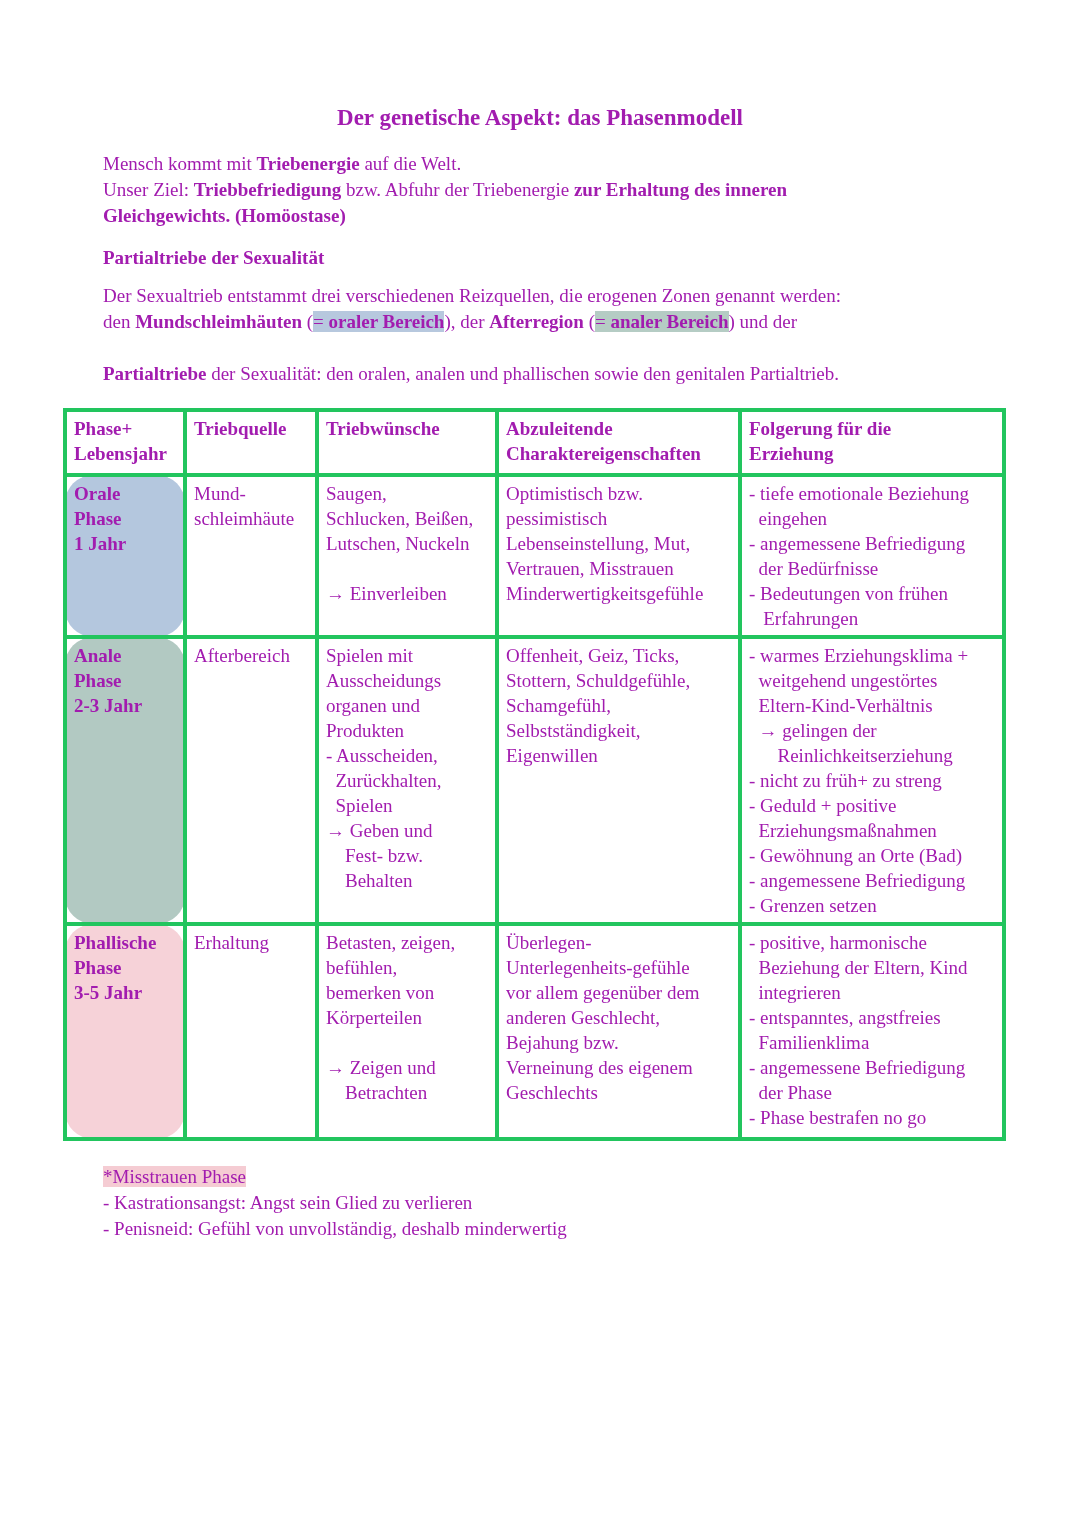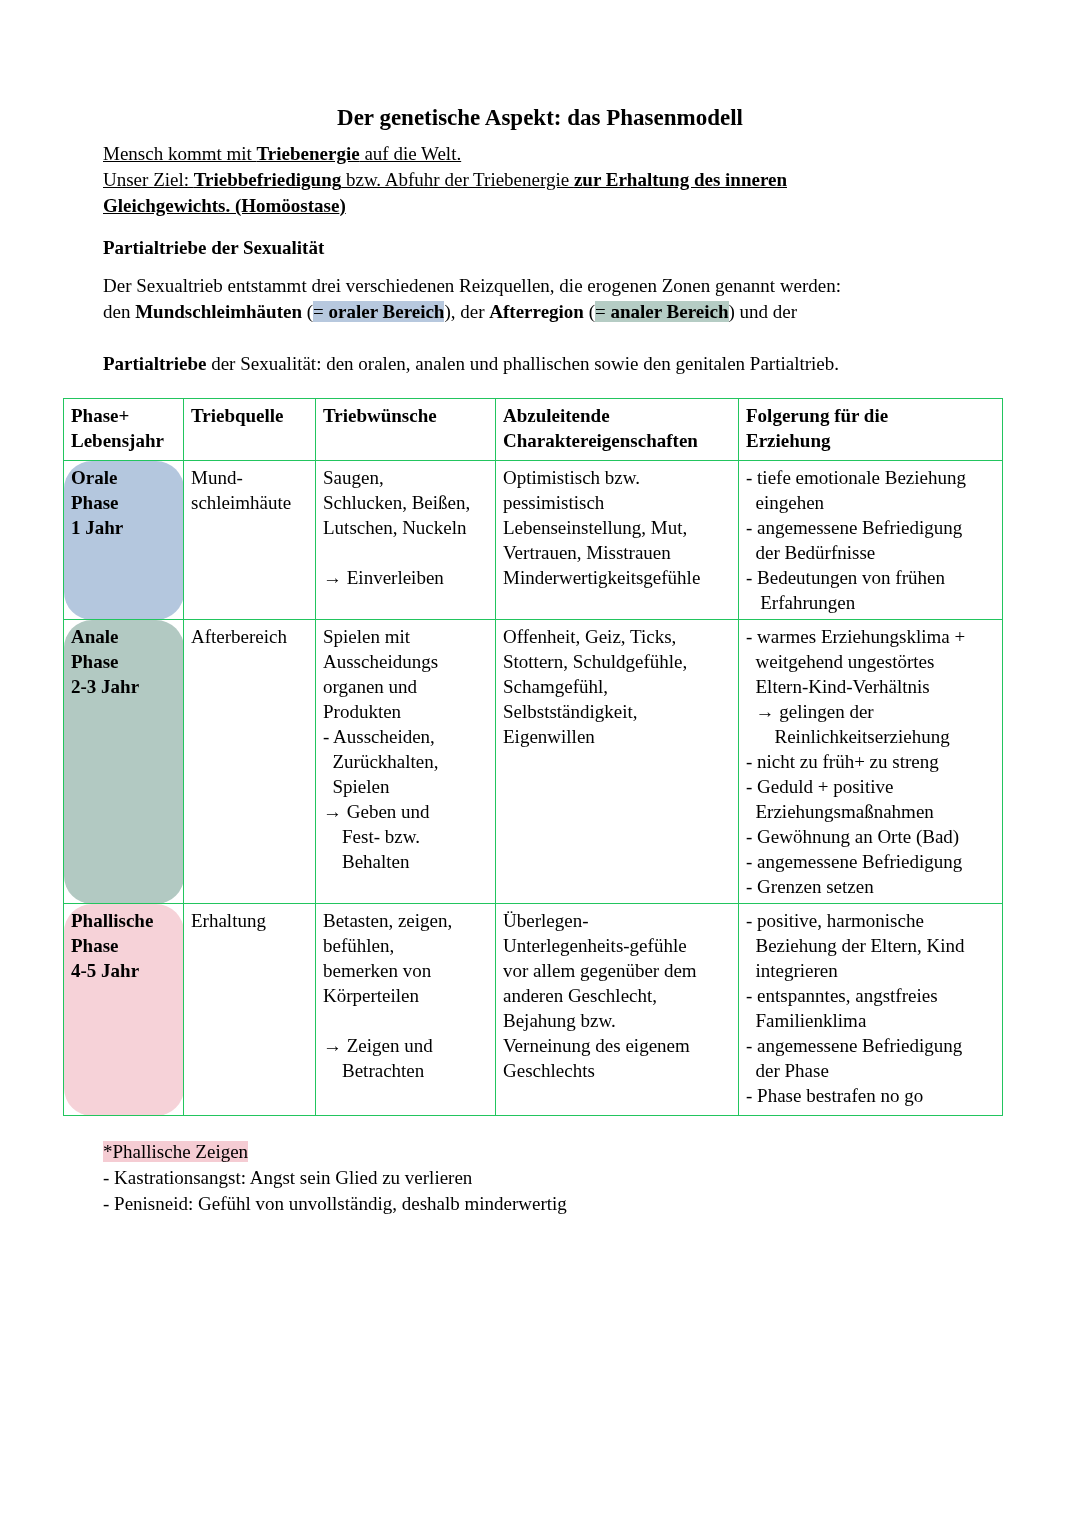--- a/index.html
+++ b/index.html
@@ -2,52 +2,52 @@
 <html style="--hl-blue: #b7c8de; --hl-green: #b5ccc4; --hl-pink: #f5ccd3; --cell-blue: #b4c7de; --cell-green: #b2c9c2; --cell-pink: #f6d2d8;"><head>
 <meta charset="utf-8">
 <style>
   html,body{margin:0;padding:0;background:#ffffff;}
   .page{
     position:relative;
     width:1080px;
     height:1527px;
     background:#ffffff;
     font-family:"Liberation Serif", serif;
-    color:#000000;
+    color:#a21caf;
     overflow:hidden;
   }
   .doc{font-size:19px;line-height:26px;}
   .title{
     text-align:center;
     font-weight:bold;
     font-size:23px;
     line-height:30px;
     margin:0;
     padding-top:103px;
   }
   .block{margin-left:103px;margin-right:60px;}
   .para{margin-top:12px;}
-  .p1{margin-top:8px;text-decoration:underline;}
+  .p1{margin-top:18px;}
   .h2{font-weight:bold;margin-top:16px;}
   .p3{margin-top:26px;}
   .b{font-weight:bold;}
   .hl-blue{background:var(--hl-blue);}
   .hl-green{background:var(--hl-green);}
   .hl-pink{background:var(--hl-pink);}
   table.phases{
     border-collapse:collapse;
     table-layout:fixed;
     margin-left:63px;
     margin-top:21px;
     width:939px;
     font-size:19px;
     line-height:25px;
   }
   table.phases td{
-    border:1px solid #22c55e;
+    border:4px solid #22c55e;
     vertical-align:top;
     padding:4px 6px 4px 7px;
     white-space:pre-wrap;
     overflow:hidden;
   }
   tr.hdr td{font-weight:bold;height:53px;}
   td.phase{font-weight:bold;border-radius:28px;}
   .cell-blue{background:var(--cell-blue);}
   .cell-green{background:var(--cell-green);}
   .cell-pink{background:var(--cell-pink);}
@@ -151,21 +151,21 @@
 - nicht zu früh+ zu streng
 - Geduld + positive
   Erziehungsmaßnahmen
 - Gewöhnung an Orte (Bad)
 - angemessene Befriedigung
 - Grenzen setzen</td>
     </tr>
     <tr class="r3">
       <td class="phase cell-pink">Phallische
 Phase
-4-5 Jahr</td>
+3-5 Jahr</td>
       <td>Erhaltung</td>
       <td>Betasten, zeigen,
 befühlen,
 bemerken von
 Körperteilen
 
 → Zeigen und
     Betrachten</td>
       <td>Überlegen-
 Unterlegenheits-gefühle
@@ -180,18 +180,18 @@
 - entspanntes, angstfreies
   Familienklima
 - angemessene Befriedigung
   der Phase
 - Phase bestrafen no go</td>
     </tr>
   </tbody>
     </table>
 
   <div class="block footer">
-    <div class="line"><span class="hl-pink">*Phallische Zeigen</span></div>
+    <div class="line"><span class="hl-pink">*Misstrauen Phase</span></div>
     <div class="line"><span>- Kastrationsangst: Angst sein Glied zu verlieren</span></div>
     <div class="line"><span>- Penisneid: Gefühl von unvollständig, deshalb minderwertig</span></div>
   </div>
 
 </div>
 
 </body></html>

